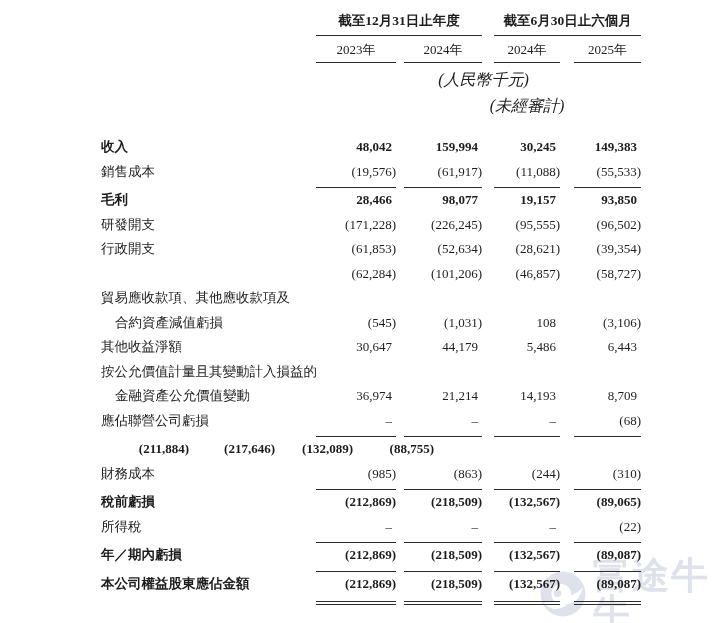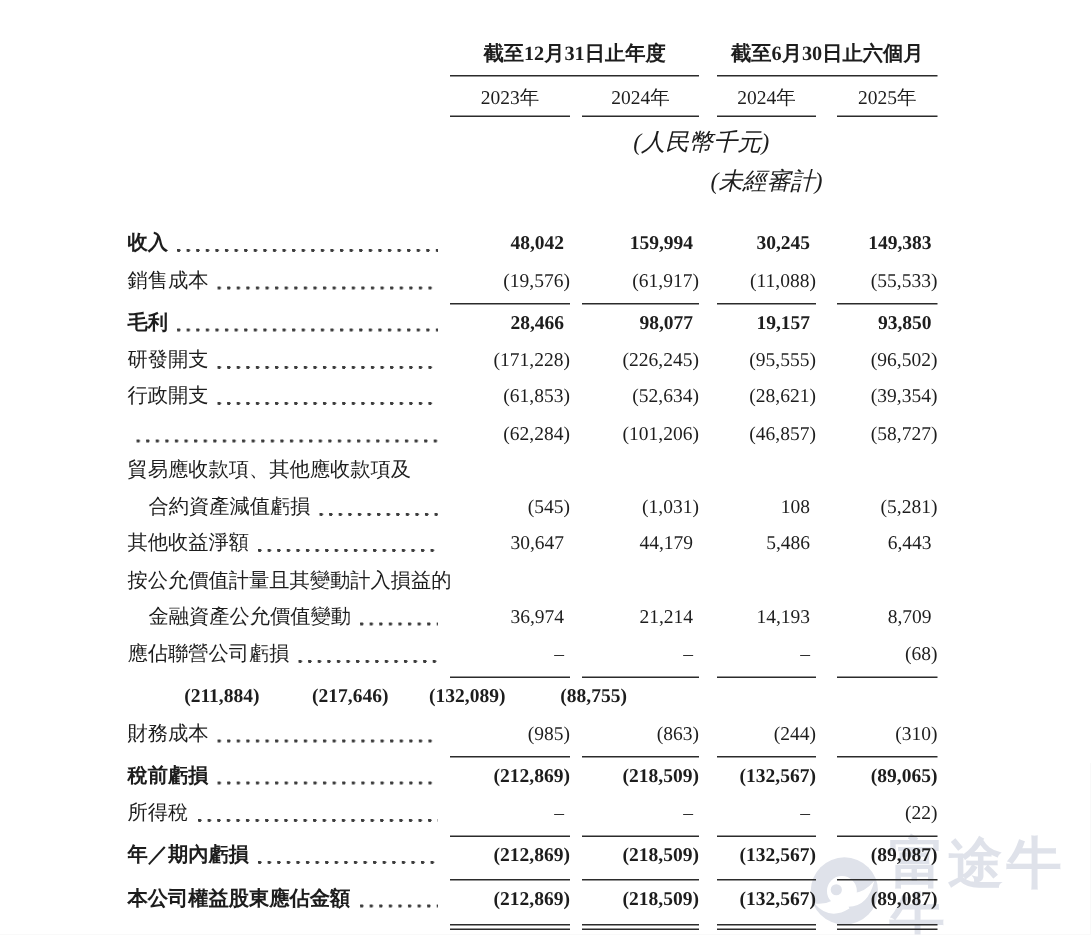--- a/index.html
+++ b/index.html
@@ -7,25 +7,25 @@
     --rule: #2b2b2b;
     --watermark: #dfe2ea;
     --background: #ffffff;
   }
   * { margin:0; padding:0; box-sizing:border-box; }
   body { background:#e8e8e8; font-family:"Liberation Serif","DejaVu Serif",serif; }
   .page {
     position:relative; width:727px; height:623px;
     background:var(--background); overflow:hidden; color:var(--text);
   }
-  .table { position:absolute; left:85px; top:12px; z-index:1;margin-top:15px; }
+  .table { position:absolute; left:101px; top:12px; z-index:1; }
 
   .hrow, .nrow, .row, .rule-row { display:flex; align-items:flex-end; }
 
-  .sp, .cell.label { width:207px; flex:0 0 207px; }
+  .sp, .cell.label { width:207px; flex:0 0 207px;align-items:flex-end; }
   .c1 { width:80px; flex:0 0 80px; margin-left:8px; }
   .c2 { width:78px; flex:0 0 78px; margin-left:8px; }
   .c3 { width:66px; flex:0 0 66px; margin-left:12px; }
   .c4 { width:67px; flex:0 0 67px; margin-left:14px; }
 
   .groups { font-weight:bold; font-size:13.5px; }
   .group { text-align:center; border-bottom:1.4px solid var(--rule); padding-bottom:5px; white-space:nowrap; }
   .g1 { width:166px; flex:0 0 166px; margin-left:8px; }
   .g2 { width:147px; flex:0 0 147px; margin-left:12px; }
 
@@ -194,21 +194,21 @@
   </div>
 
   <div class="row indent">
     <div class="cell label">
       <span class="lbl">合約資產減值虧損</span>
       <span class="leader"></span>
     </div>
     <div class="cell col c1 v">(545)</div>
     <div class="cell col c2 v">(1,031)</div>
     <div class="cell col c3 v pad">108</div>
-    <div class="cell col c4 v">(5,281)</div>
+    <div class="cell col c4 v">(3,106)</div>
   </div>
 
   <div class="row">
     <div class="cell label">
       <span class="lbl">其他收益淨額</span>
       <span class="leader"></span>
     </div>
     <div class="cell col c1 v pad">30,647</div>
     <div class="cell col c2 v pad">44,179</div>
     <div class="cell col c3 v pad">5,486</div>

